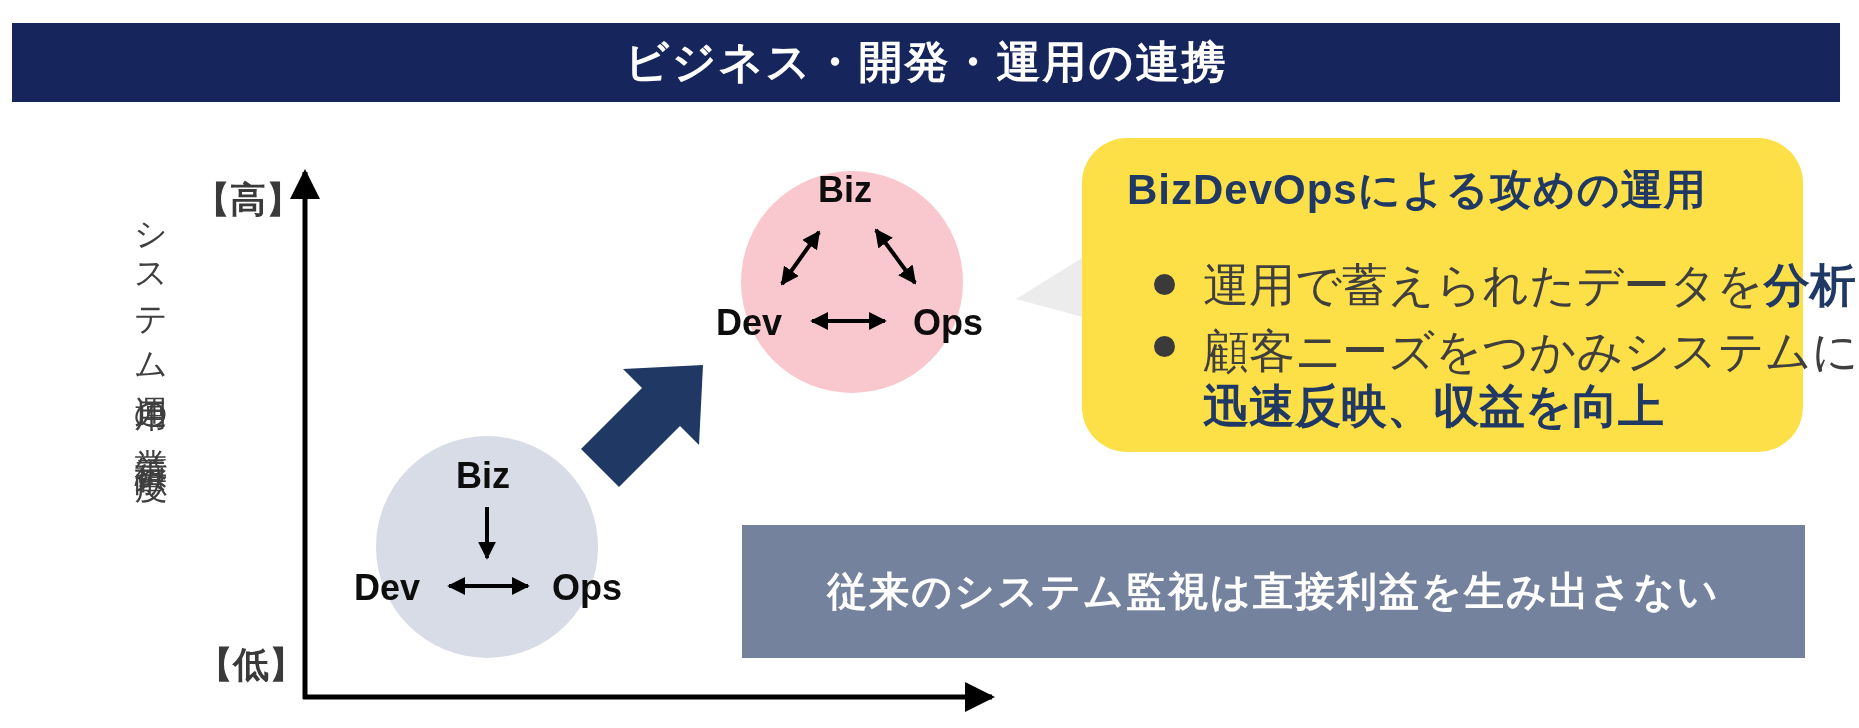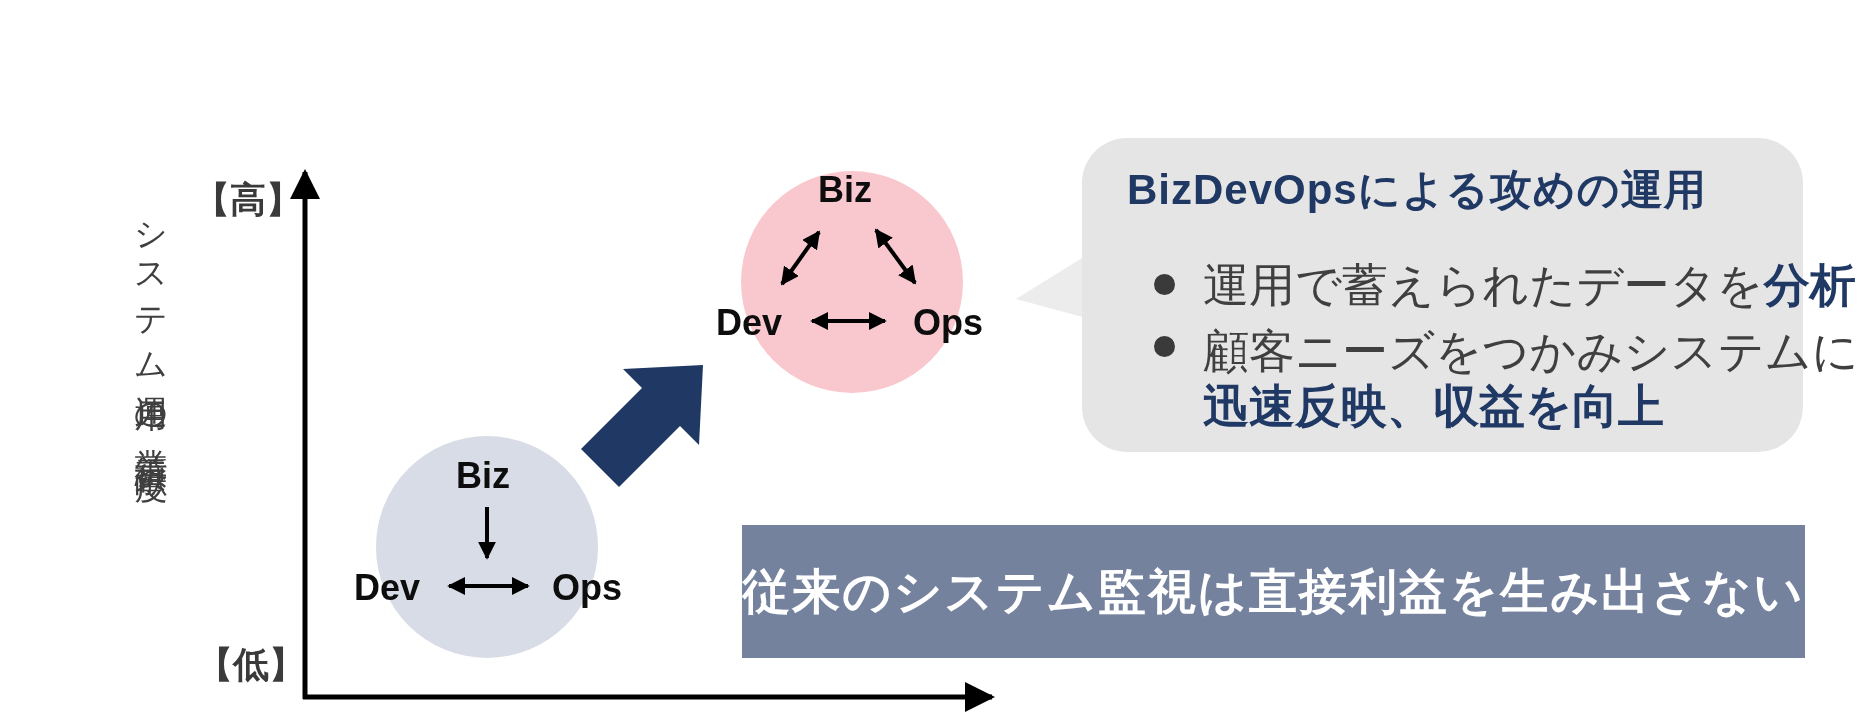--- a/index.html
+++ b/index.html
@@ -80,21 +80,21 @@
   .legacy-dev { left: 317px; top: 562px; }
   .legacy-ops { left: 517px; top: 562px; }
   .bdo-biz { left: 775px; top: 164px; }
   .bdo-dev { left: 679px; top: 297px; }
   .bdo-ops { left: 878px; top: 297px; }
   
   .callout {
     position: absolute;
     left: 1082px; top: 138px;
     width: 721px; height: 314px;
-    background: #e5e5e5;
+    background: #fde047;
     border-radius: 45px;
   }
   .callout-title {
     position: absolute;
     left: 45px; top: 24px;
     font-size: 42px;
     font-weight: 700;
     color: #1f3864;
     letter-spacing: 1px;
     white-space: nowrap;
@@ -129,31 +129,34 @@
     position: absolute;
     left: 742px; top: 525px;
     width: 1063px; height: 133px;
     background: #75829e;
     display: flex;
     align-items: center;
     justify-content: center;
   }
   .bottom-banner .banner-text {
     color: #ffffff;
-    font-size: 48px;
+    font-size: 40px;
     font-weight: 700;
     letter-spacing: 2px;
     white-space: nowrap;
   }
 </style>
 </head>
 <body>
 
 <div class="stage">
 
+  <div class="title-banner">
+    <span class="title-text">ビジネス・開発・運用の連携</span>
+  </div>
 
   <div class="y-axis-label">システム運用の業績貢献度</div>
   <div class="axis-extreme axis-high">【高】</div>
   <div class="axis-extreme axis-low">【低】</div>
 
   <div class="cluster-circle legacy-circle"></div>
   <div class="cluster-circle bizdevops-circle"></div>
 
   <svg class="overlay" viewBox="0 0 1859 728">
     <defs>

